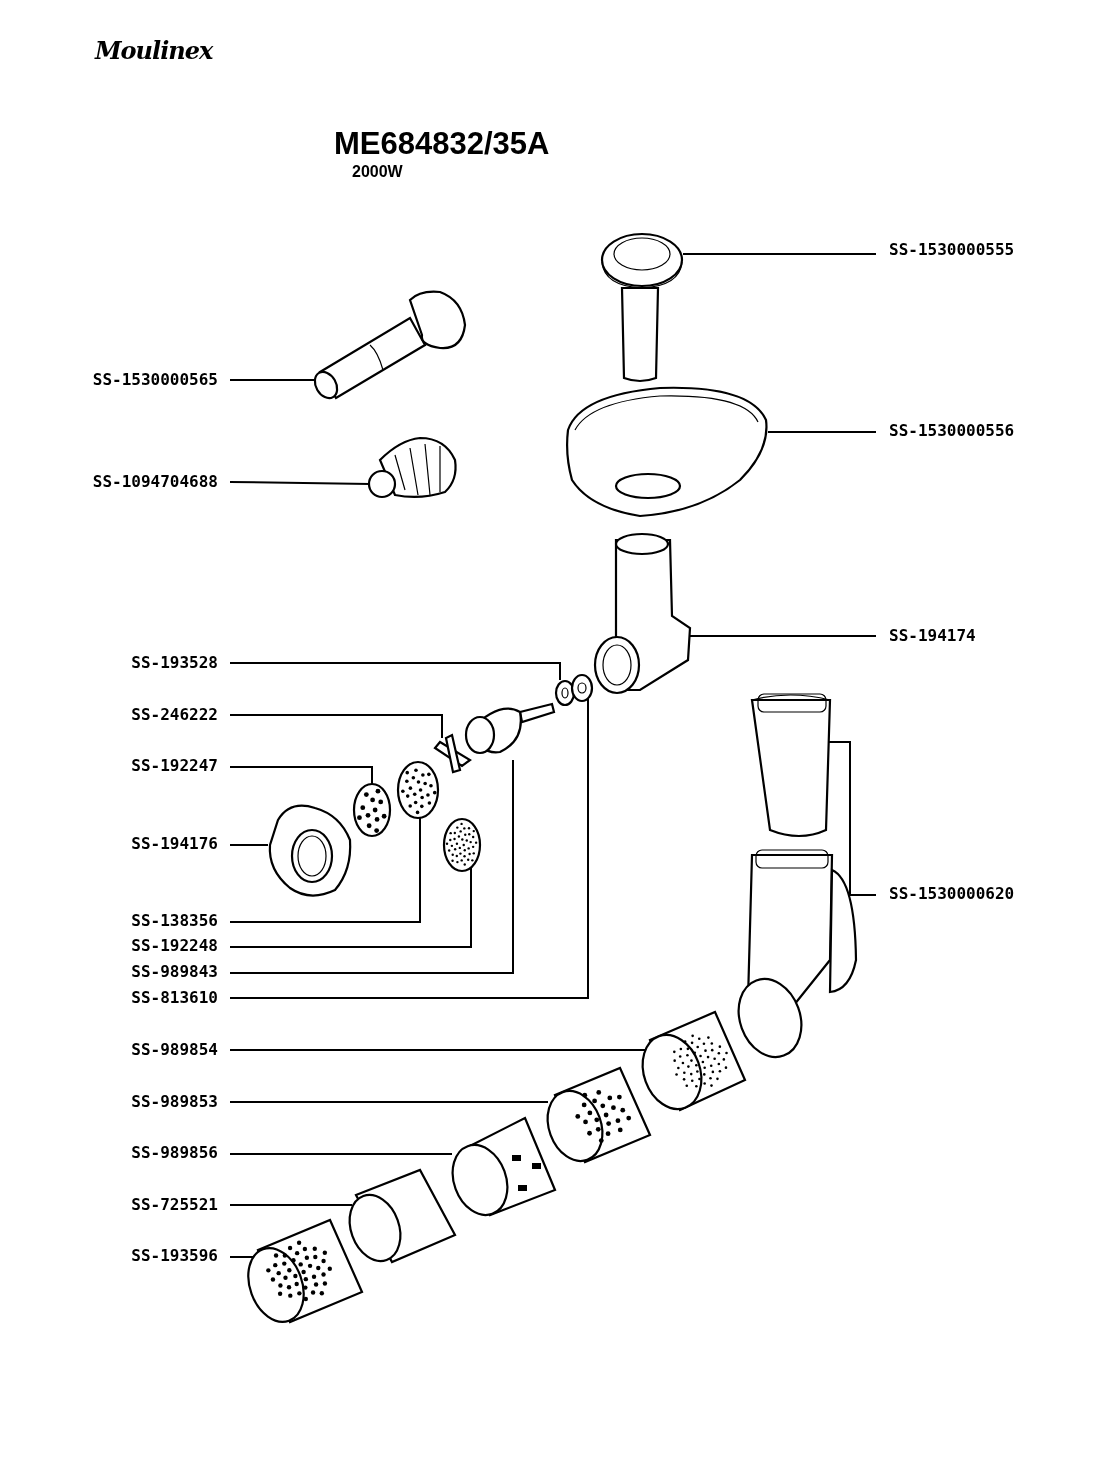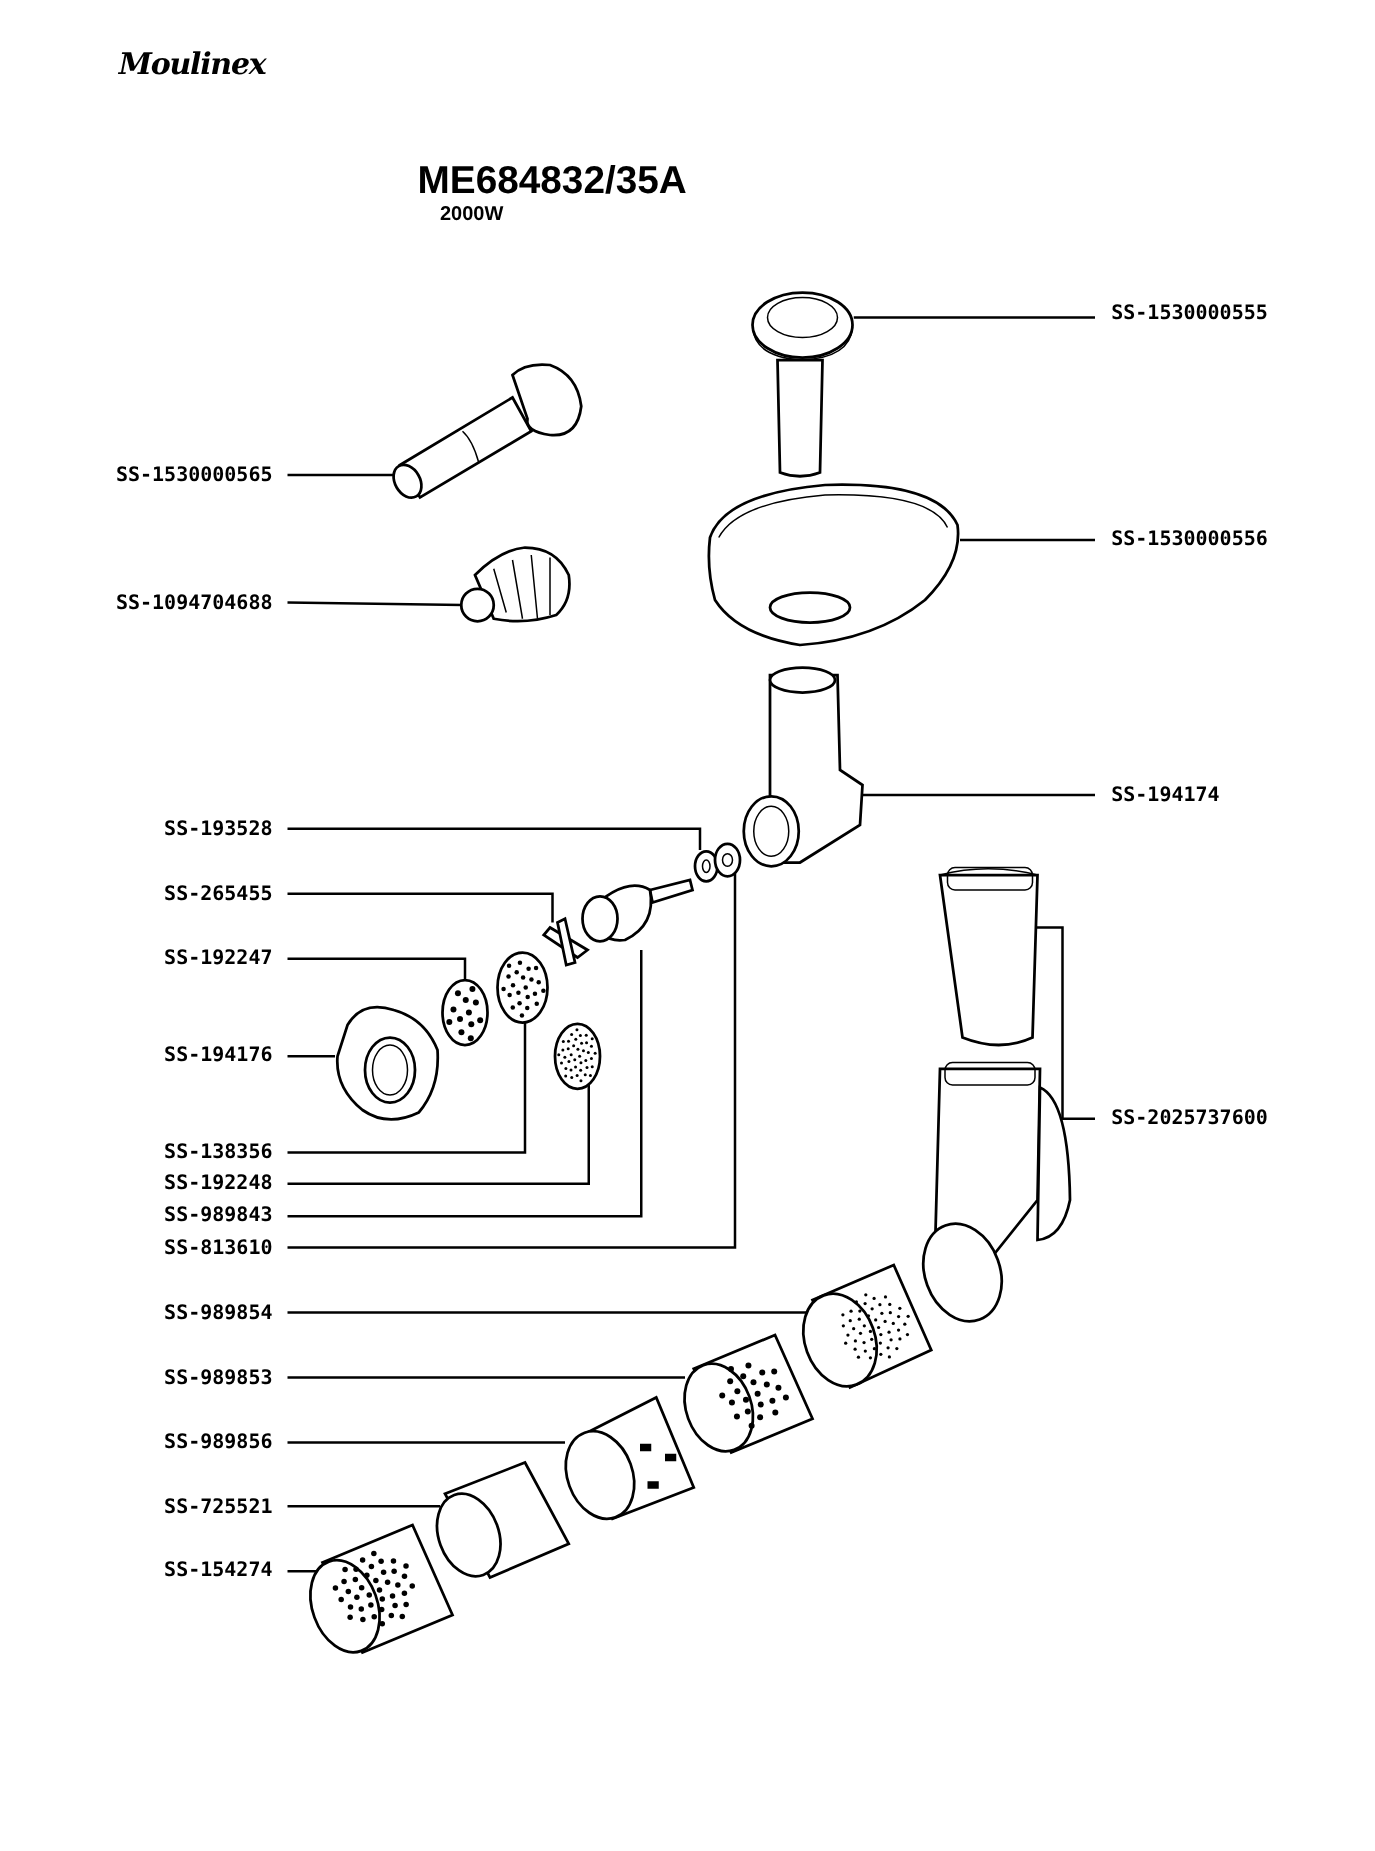--- a/index.html
+++ b/index.html
@@ -19,37 +19,37 @@
 </head>
 <body>
 
 <div class="brand">Moulinex</div>
 <div class="model">ME684832/35A</div>
 <div class="power">2000W</div>
 
 <div class="label lbl-left" style="top:372px">SS-1530000565</div>
 <div class="label lbl-left" style="top:474px">SS-1094704688</div>
 <div class="label lbl-left" style="top:655px">SS-193528</div>
-<div class="label lbl-left" style="top:707px">SS-265455</div>
+<div class="label lbl-left" style="top:707px">SS-246222</div>
 <div class="label lbl-left" style="top:758px">SS-192247</div>
 <div class="label lbl-left" style="top:836px">SS-194176</div>
 <div class="label lbl-left" style="top:913px">SS-138356</div>
 <div class="label lbl-left" style="top:938px">SS-192248</div>
 <div class="label lbl-left" style="top:964px">SS-989843</div>
 <div class="label lbl-left" style="top:990px">SS-813610</div>
 <div class="label lbl-left" style="top:1042px">SS-989854</div>
 <div class="label lbl-left" style="top:1094px">SS-989853</div>
 <div class="label lbl-left" style="top:1145px">SS-989856</div>
 <div class="label lbl-left" style="top:1197px">SS-725521</div>
-<div class="label lbl-left" style="top:1248px">SS-154274</div>
+<div class="label lbl-left" style="top:1248px">SS-193596</div>
 
 <div class="label lbl-right" style="top:242px">SS-1530000555</div>
 <div class="label lbl-right" style="top:423px">SS-1530000556</div>
 <div class="label lbl-right" style="top:628px">SS-194174</div>
-<div class="label lbl-right" style="top:886px">SS-2025737600</div>
+<div class="label lbl-right" style="top:886px">SS-1530000620</div>
 
 <svg class="diagram" width="1100" height="1481" viewBox="0 0 1100 1481">
 
   <g>
     <path class="ln" d="M230 380 L315 380"></path>
     <path class="ln" d="M230 482 L370 484"></path>
     <path class="ln" d="M230 663 L560 663 L560 680"></path>
     <path class="ln" d="M230 715 L442 715 L442 738"></path>
     <path class="ln" d="M230 767 L372 767 L372 785"></path>
     <path class="ln" d="M230 845 L268 845"></path>

